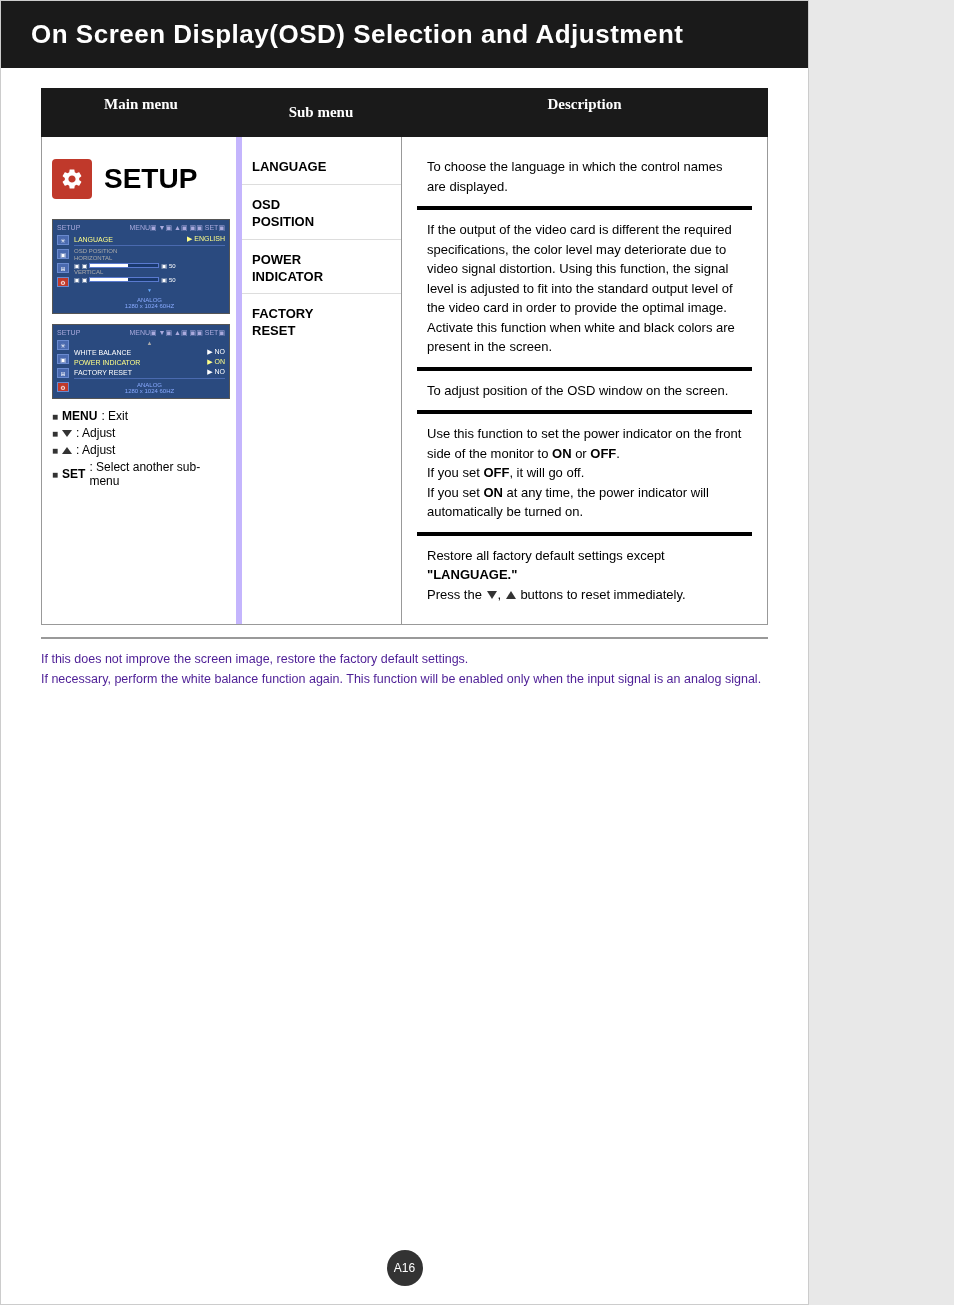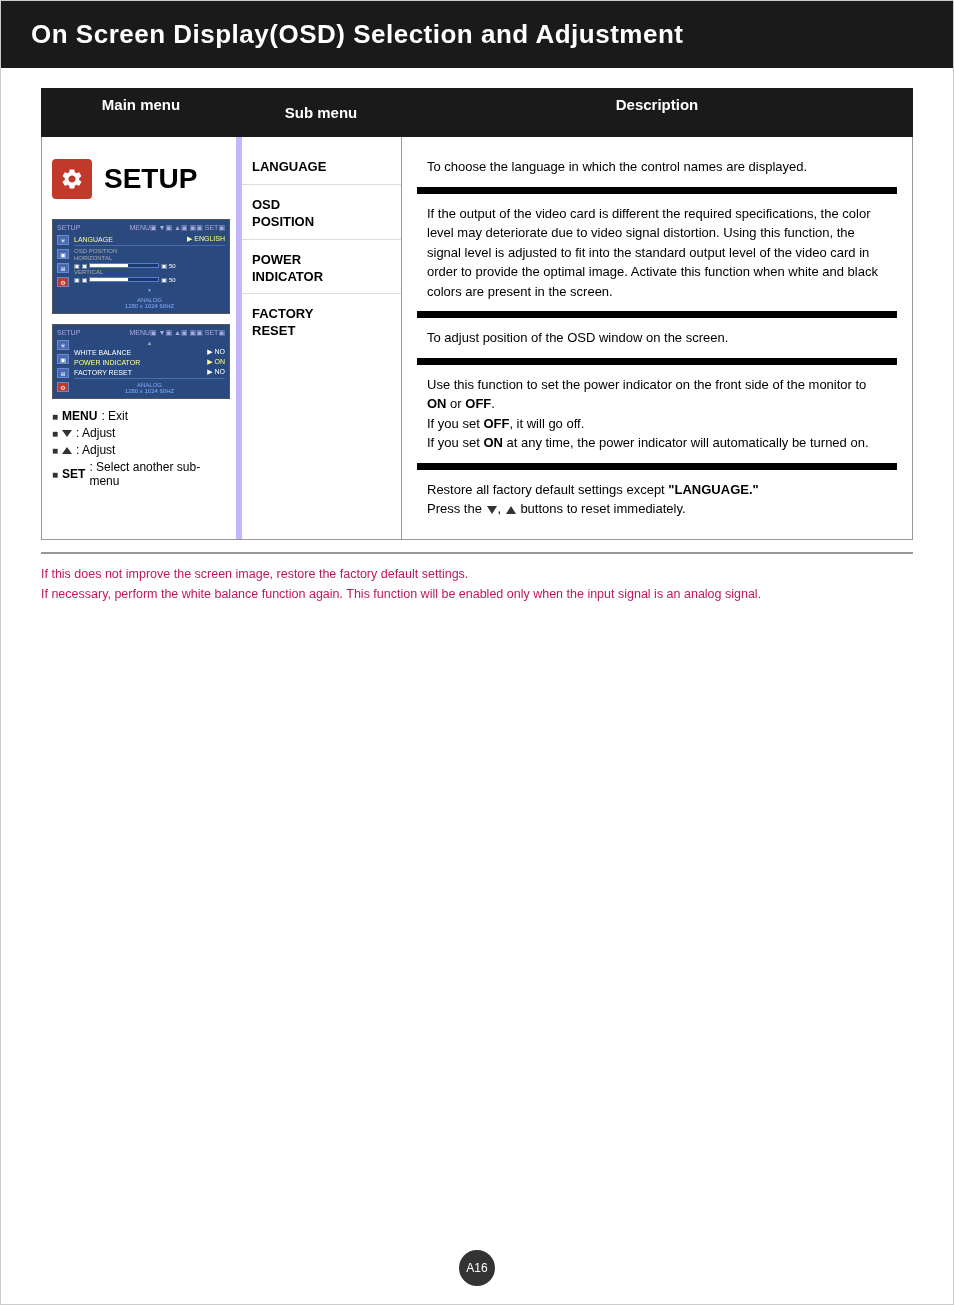--- a/index.html
+++ b/index.html
@@ -4,21 +4,21 @@
   <style>
     * { box-sizing: border-box; margin: 0; padding: 0; }
     body {
       background: #e8e8e8;
       font-family: Arial, sans-serif;
       width: 954px;
       min-height: 1305px;
     }
     .page {
       background: #fff;
-      width: 954px;
+      width: 809px;
       min-height: 1305px;
       position: relative;
       border: 1px solid #ccc;
     }
     .header {
       background: #1a1a1a;
       color: #fff;
       padding: 18px 30px;
       font-size: 26px;
       font-weight: bold;
@@ -27,20 +27,21 @@
     .content {
       padding: 20px 40px 30px 40px;
     }
     
     .table-header {
       display: flex;
       background: #1a1a1a;
       color: #fff;
       font-weight: bold;
       margin-bottom: 0;
+      font-family: Liberation Serif, serif;
     }
     .col-main { width: 200px; text-align: center; padding: 8px 10px; font-size: 15px; }
     .col-sub { width: 160px; text-align: center; padding: 16px 10px; font-size: 15px; }
     .col-desc { flex: 1; text-align: center; padding: 8px 10px; font-size: 15px; }
 
     .main-area {
       display: flex;
       border: 1px solid #999;
       border-top: none;
     }
@@ -184,33 +185,33 @@
       border-bottom: 1px solid #ddd;
       font-weight: bold;
       font-size: 13px;
       line-height: 1.3;
     }
     .sub-item:last-child { border-bottom: none; }
 
     
     .desc-item {
       padding: 10px 10px 10px 10px;
-      border-bottom: 7px solid #000000;
+      border-bottom: 4px solid #000000;
       font-size: 13px;
       line-height: 1.5;
     }
     .desc-item:last-child { border-bottom: none; }
     .desc-bold { font-weight: bold; }
 
     
     .footer-note {
       margin-top: 12px;
       font-size: 12.5px;
       line-height: 1.6;
-      color: #be185d;
+      color: #4c1d95;
       border-top: 2px solid #999;
       padding-top: 10px;
     }
 
     
     .page-badge {
       position: absolute;
       bottom: 18px;
       left: 50%;
       transform: translateX(-50%);

